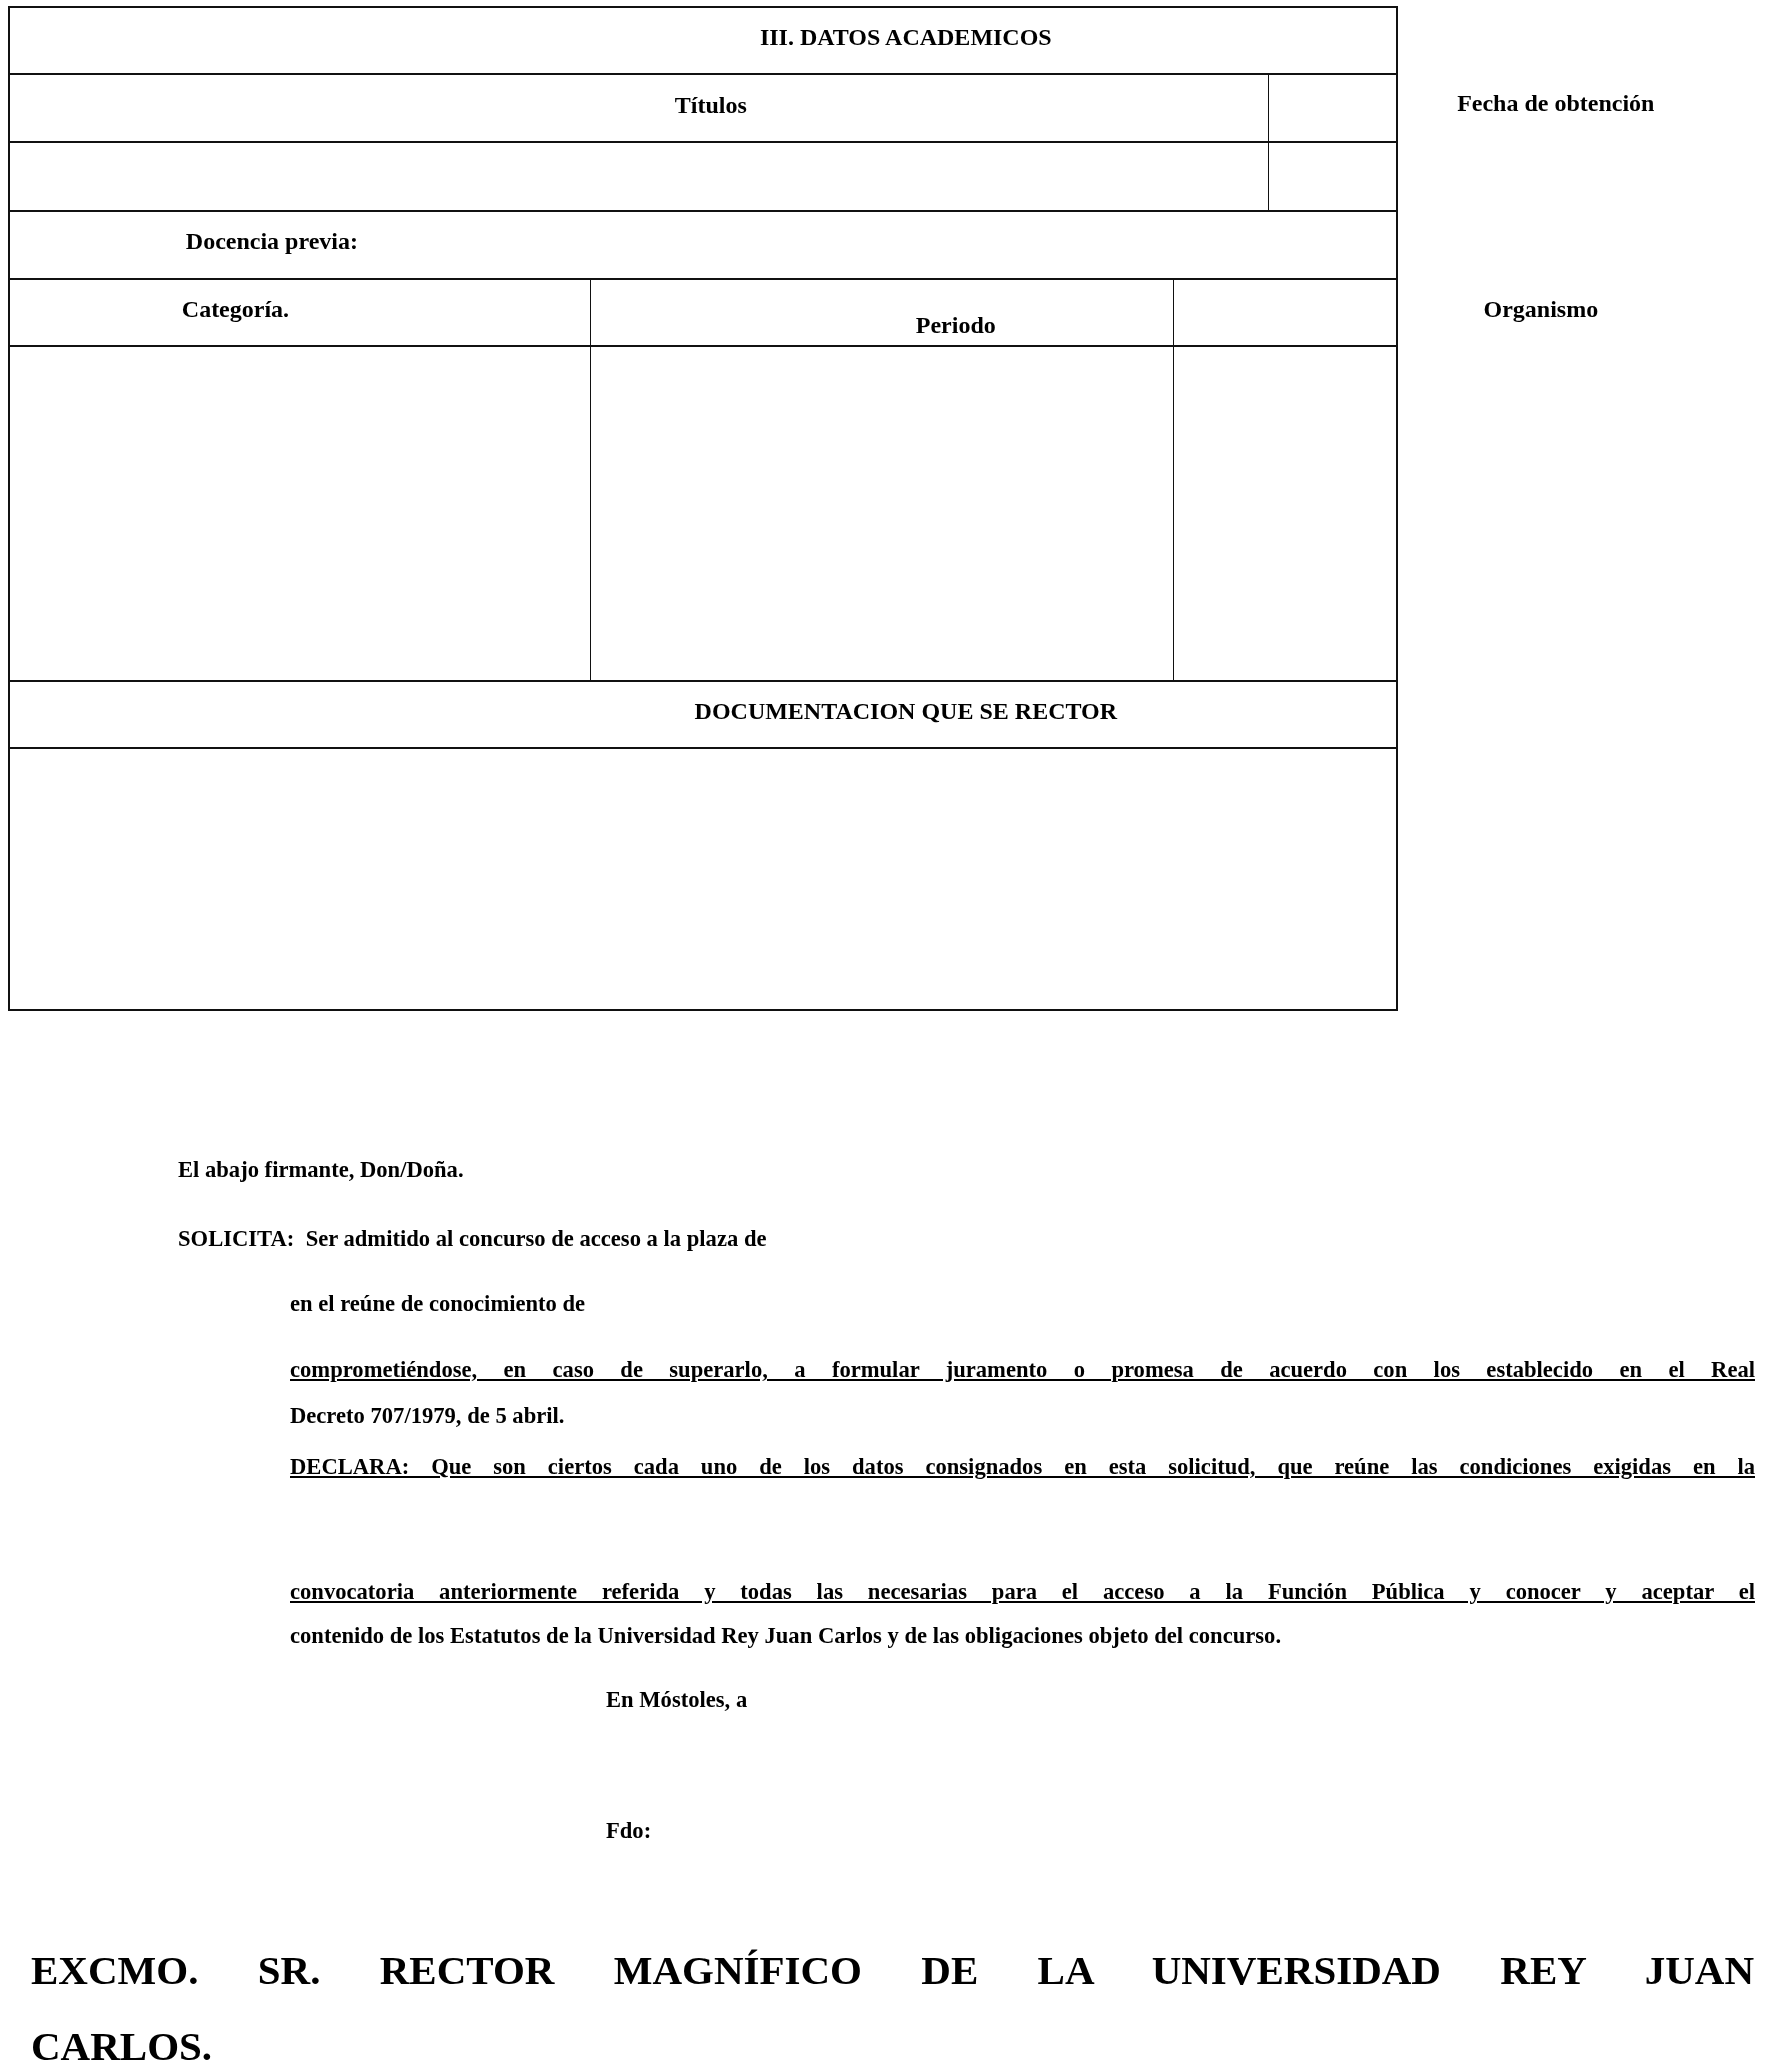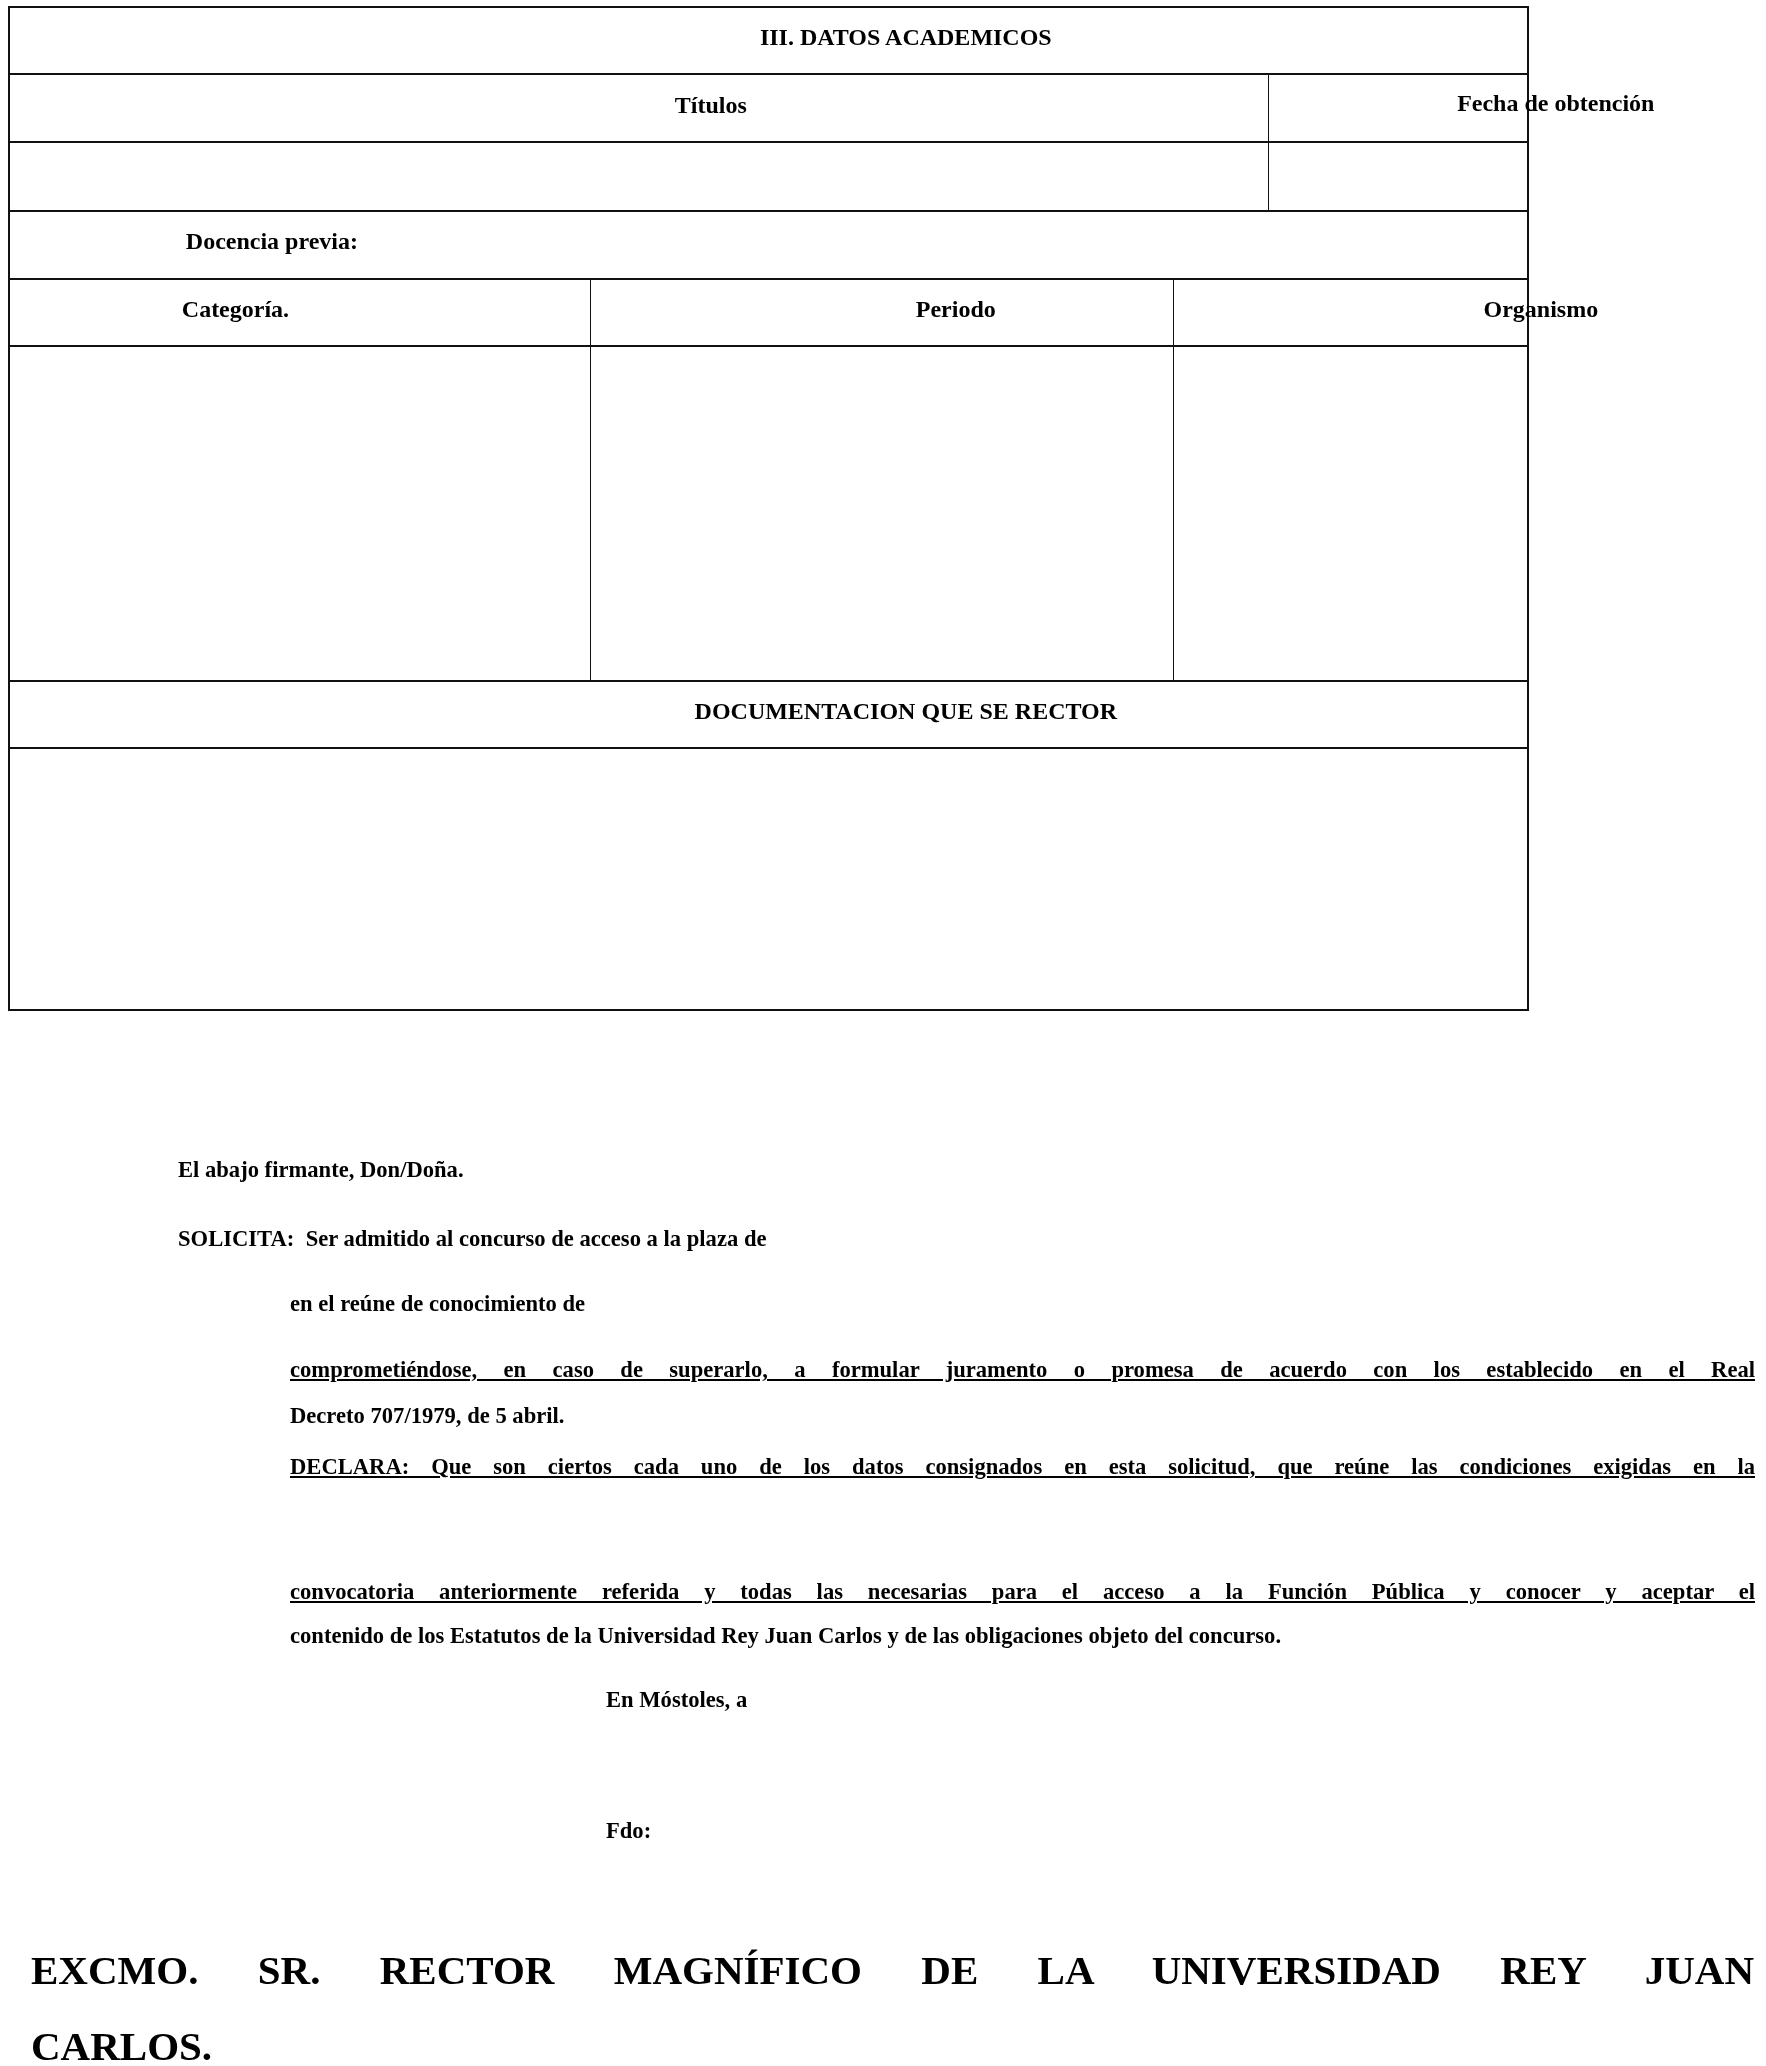--- a/index.html
+++ b/index.html
@@ -1,18 +1,18 @@
 <!DOCTYPE html>
 <html style="font-size:12.5px"><head>
 <meta charset="utf-8">
 <style>
   html, body { margin:0; padding:0; background:#ffffff; }
   body { width:1767px; height:2066px; position:relative; overflow:hidden;
          font-family:"Liberation Serif","DejaVu Serif",serif; color:#000; font-weight:bold; }
-  .tbl { position:absolute; left:7.8px; top:6.2px; width:1521px; height:1005px;
+  .tbl { position:absolute; left:7.8px; top:6.2px; width:1390px; height:1005px;
          border:2.3px solid #111; box-sizing:border-box; }
   .hline { position:absolute; left:0; right:0; height:0; border-top:2.3px solid #111; }
   .vline { position:absolute; width:0; border-left:1.6px solid #111; }
   .cell-text { position:absolute; font-size:24px; line-height:1; white-space:nowrap; }
   .center { transform:translateX(-50%); }
   .txt { position:absolute; font-size:22.6px; line-height:1; white-space:nowrap; }
   .justify-line { position:absolute; font-size:22.6px; line-height:1; white-space:nowrap;
                   text-align:justify; text-align-last:justify;text-decoration:underline; }
   .addressee { position:absolute; left:31px; font-size:41px; line-height:1; white-space:nowrap; }
   .field { position:absolute; background:transparent; }
@@ -38,21 +38,21 @@
 
   <div class="cell-text center" style="left:701px; top:85px">Títulos</div>
   <div class="cell-text center" style="left:1546px; top:83px">Fecha de obtención</div>
 
   <div class="field" style="left:3.1px; top:139px; width:1251px; height:59px"></div>
   <div class="field" style="left:1264px; top:139px; width:1262px; height:59px"></div>
 
   <div class="cell-text" style="left:176px; top:221px">Docencia previa:</div>
 
   <div class="cell-text" style="left:172px; top:289px">Categoría.</div>
-  <div class="cell-text center" style="left:946px; top:289px">Periodo</div>
+  <div class="cell-text center" style="left:946px; top:305px">Periodo</div>
   <div class="cell-text center" style="left:1531px; top:289px">Organismo</div>
 
   <div class="field" style="left:3.1px; top:343px; width:573px; height:326px"></div>
   <div class="field" style="left:584px; top:343px; width:577px; height:326px"></div>
   <div class="field" style="left:1169px; top:343px; width:580px; height:326px"></div>
 
   <div class="cell-text center" style="left:896px; top:691px">DOCUMENTACION QUE SE RECTOR</div>
 
   <div class="field" style="left:3.1px; top:745px; width:1745px; height:254px"></div>
 </div>

